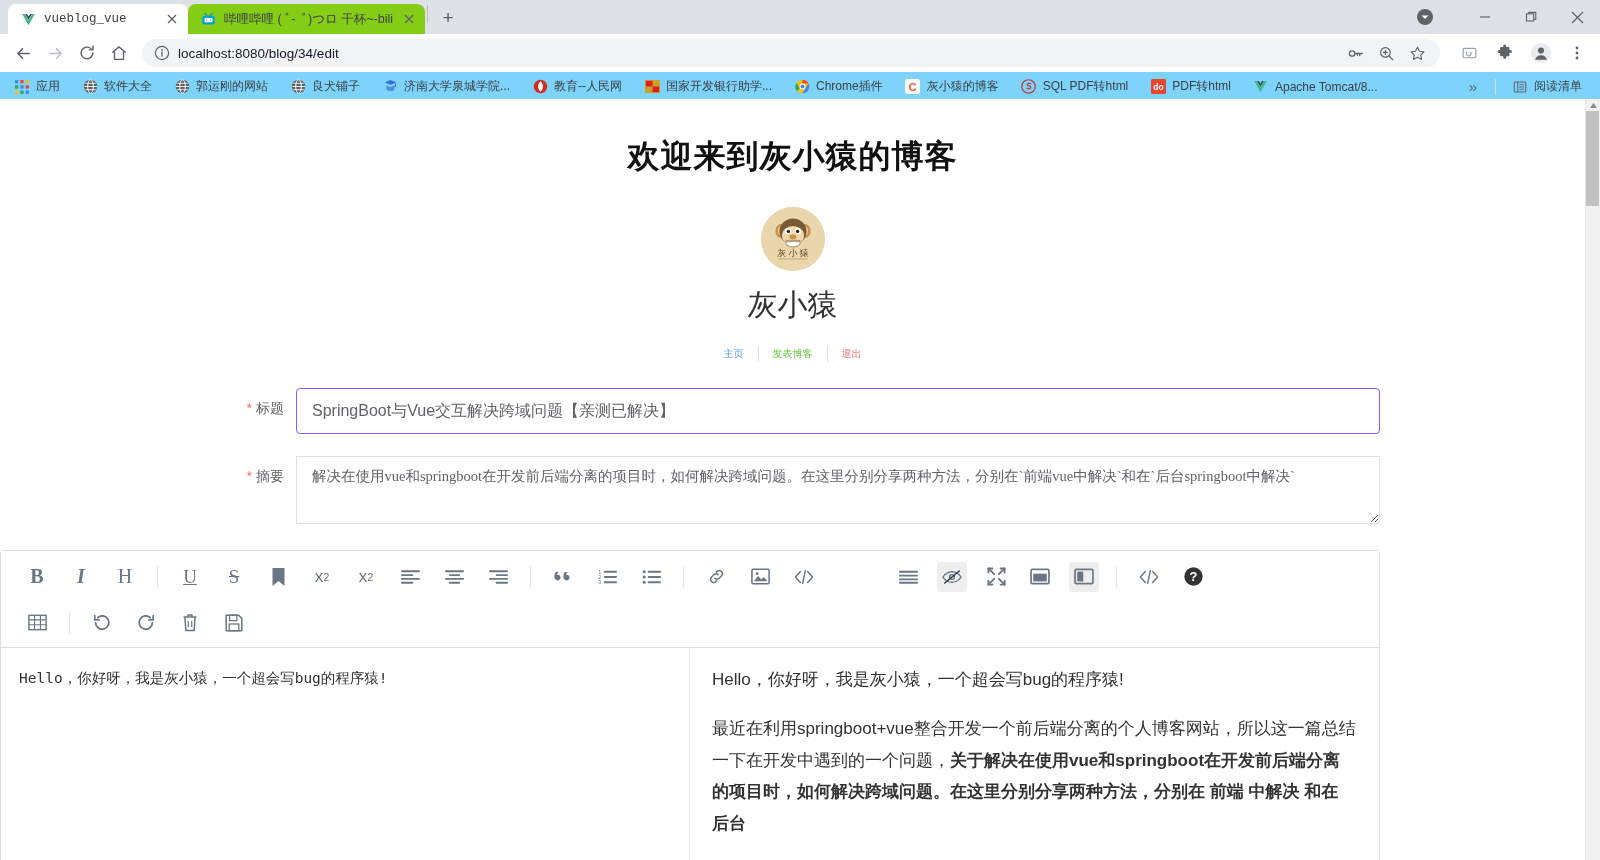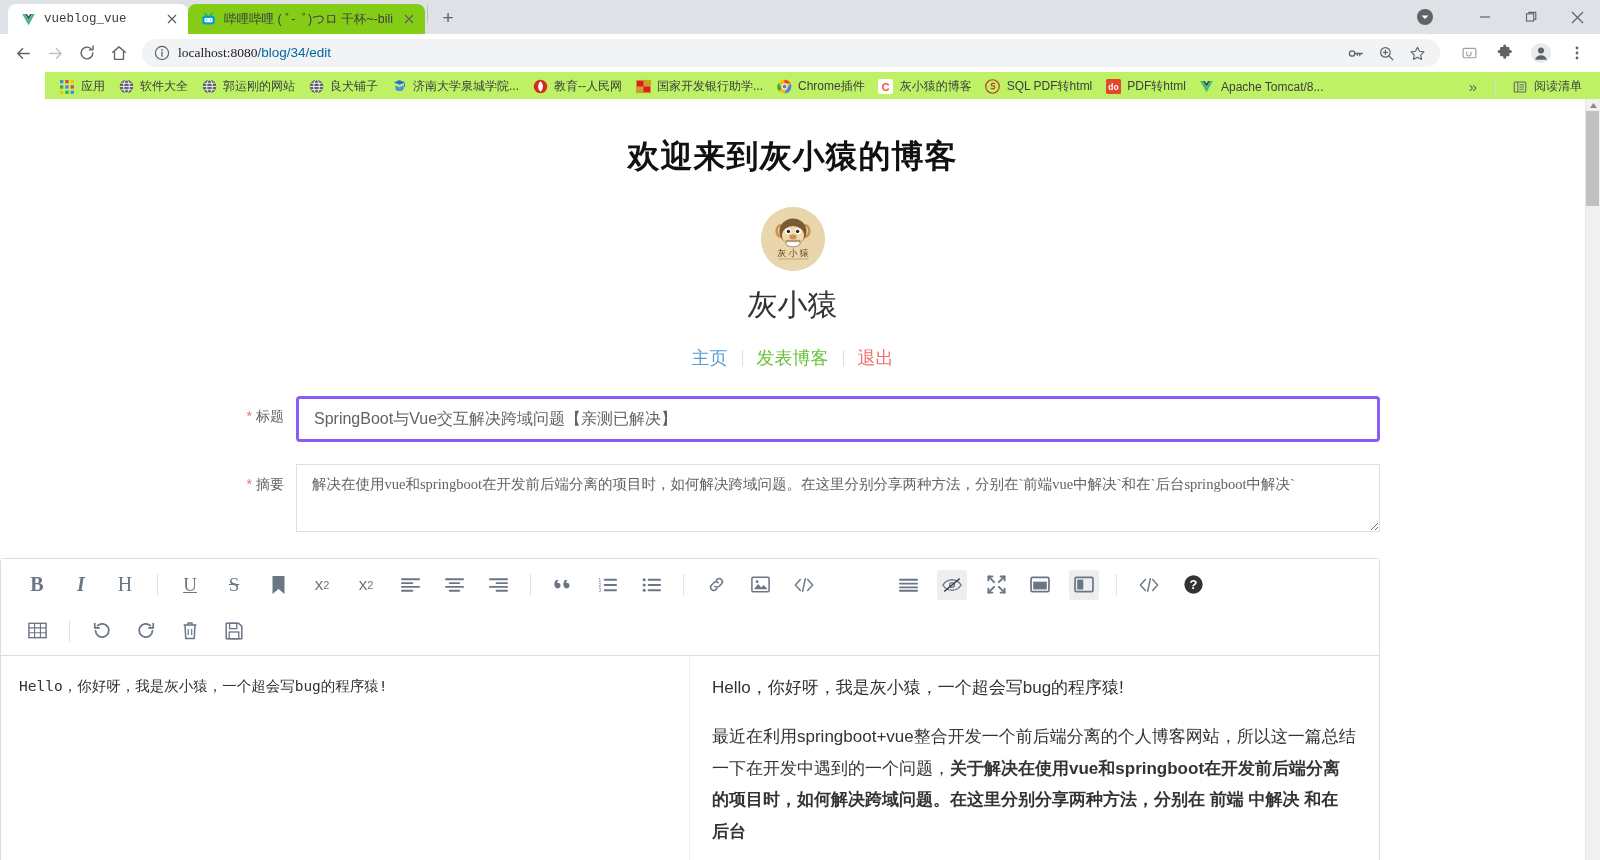--- a/index.html
+++ b/index.html
@@ -59,32 +59,31 @@
     color: #5f6368; border-radius: 50%;
   }
   .navbtn.disabled { color: #bdc1c6; }
   .omnibox {
     flex: 1 1 auto; height: 28px; background: #f1f3f4; border-radius: 14px;
     display: flex; align-items: center; padding: 0 12px; margin: 0 6px;
     gap: 8px; font-size: 13.5px; color: #202124;
   }
   .omnibox .site-info { color: #5f6368; display:flex; align-items:center; }
   .omnibox .url { flex: 1 1 auto; white-space: nowrap; overflow: hidden; }
-  .omnibox .url .host { color: #202124; font-family: Liberation Serif, serif; }
-  .omnibox .url .path { color: #0369a1; }
+  .omnibox .url .host { color: #202124; }
+  .omnibox .url .path { color: #0f172a; }
   .omni-icons { display: flex; align-items: center; gap: 14px; padding-right: 2px; }
   .omni-icons .oi { color: #5f6368; display:flex; }
   .tool-icons { display: flex; align-items: center; gap: 6px; padding-left: 6px; }
   .tool-icons .ti { width:30px;height:30px;display:flex;align-items:center;justify-content:center;color:#5f6368; }
 
   .bookmarks {
-    height: 30px; background: #bef264; display: flex; align-items: center;
-    padding: 0 8px; gap: 1px; border-bottom: 1px solid #dadce0; position: relative;
+    height: 30px; background: #7dd3fc; display: flex; align-items: center;
+    padding: 0 8px; gap: 10px; border-bottom: 1px solid #dadce0; position: relative;
     overflow: hidden;
-    margin-left: 45px;
   }
   .bm {
     display: flex; align-items: center; gap: 6px; padding: 3px 6px;
     font-size: 12px; color: #3c4043; white-space: nowrap; border-radius: 4px;
     flex: 0 0 auto;
   }
   .bm .bico { width: 16px; height: 16px; flex:0 0 16px; display:flex; align-items:center; justify-content:center; }
   .bm-overflow { margin-left: auto; display:flex; align-items:center; gap:10px; padding-right:4px; flex:0 0 auto;}
   .bm-sep { width:1px; height:16px; background:#dadce0; }
 
@@ -120,37 +119,37 @@
   .avatar {
     width: 64px; height: 64px; border-radius: 50%;
     background: #e8d5ac; display:flex; align-items:center; justify-content:center;
     overflow:hidden;
   }
   .username {
     text-align:center; font-size: 30px; color: #333; margin-top: 14px; font-weight: 400;
   }
   .navlinks {
     display:flex; justify-content:center; align-items:center; gap:0; margin-top: 20px;
-    font-size: 18px;
+    font-size: 10px;
   }
   .navlinks a { text-decoration:none; padding: 0 14px; }
   .nl-divider { width:1px; height:16px; background:#ddd; }
 
   
   .form { margin-top: 26px; }
   .form-row { display: flex; align-items: flex-start; }
   .form-label {
     width: 296px; flex: 0 0 296px; text-align: right; padding-right: 12px;
     font-size: 14px; color: #606266; line-height: 40px;
   }
   .form-label .req { color: #f56c6c; margin-right: 4px; }
   .form-ctl { flex: 1 1 auto; padding-right: 205px; }
 
   input.txt {
-    width: 100%; height: 46px; border: 3px solid #8b5cf6; border-radius: 4px;
+    width: 100%; height: 46px; border: 1px solid #8b5cf6; border-radius: 4px;
     padding: 0 15px; font-size: 16px; color: #606266; outline: none;
     font-family: "Liberation Sans", sans-serif; background:#fff;
   }
   textarea.ta {
     width: 100%; height: 68px; border: 1px solid #dcdfe6; border-radius: 0;
     padding: 8px 15px; font-size: 14.5px; color: #606266; outline: none; resize: vertical;
     font-family: "Liberation Serif", "DejaVu Serif", serif; line-height: 1.65;
     background:#fff; overflow:hidden;
   }
   .row-gap { height: 22px; }

